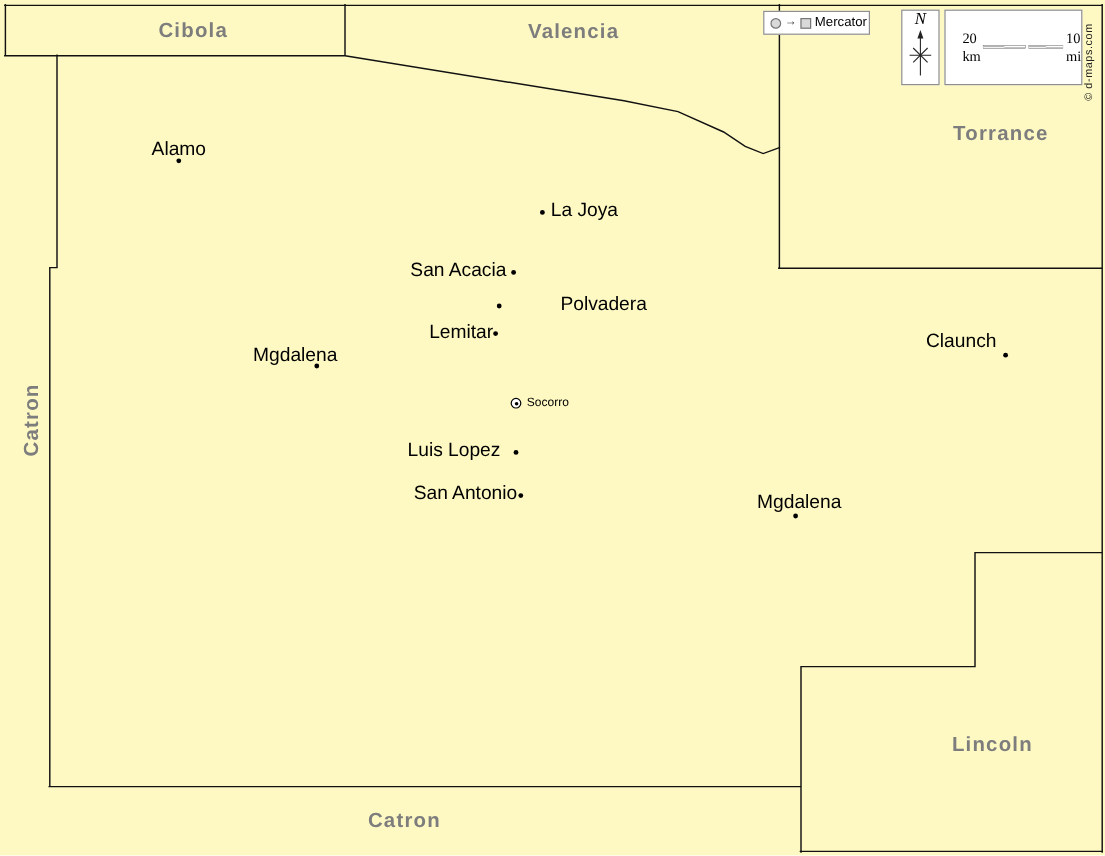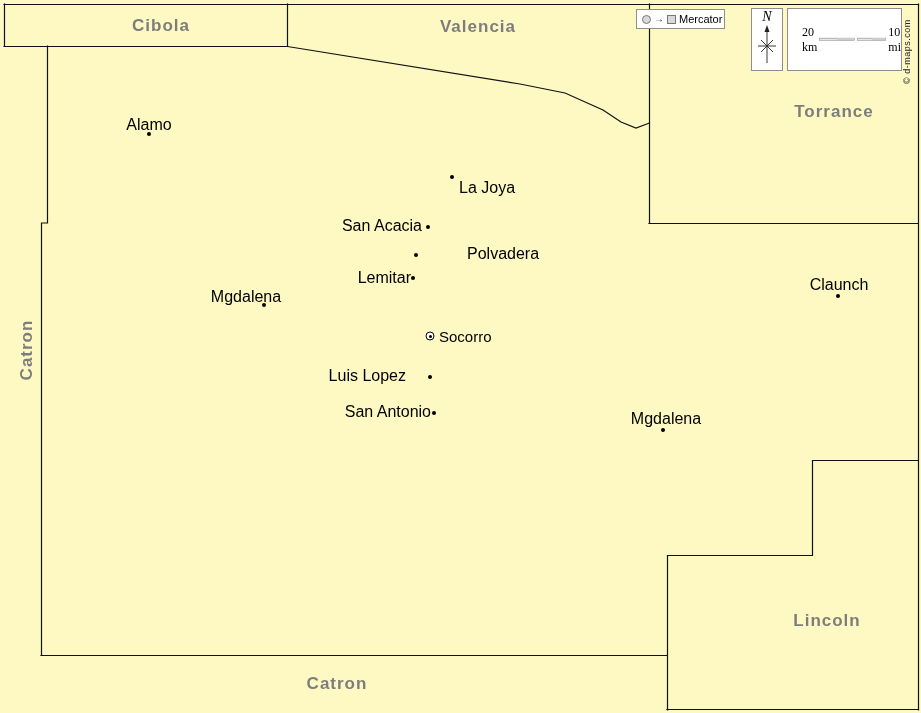--- a/index.html
+++ b/index.html
@@ -12,21 +12,21 @@
   .town-dot { position:absolute; width:4px; height:4px; background:#000; border-radius:50%;
               transform:translate(-50%,-50%); }
   .town-label { position:absolute; font-size:16px; color:#000; white-space:nowrap; }
   .anchor-center { transform:translate(-50%,-50%); }
   .anchor-start  { transform:translate(0,-50%); }
   .anchor-end    { transform:translate(-100%,-50%); }
   .seat-ring { position:absolute; width:9px; height:9px; border:1.7px solid #000; border-radius:50%;
                transform:translate(-50%,-50%); background:#fff; }
   .seat-ring::after { content:""; position:absolute; left:50%; top:50%; width:3px; height:3px;
                background:#000; border-radius:50%; transform:translate(-50%,-50%); }
-  .seat-label { position:absolute; font-size:15px; color:#000; white-space:nowrap;
+  .seat-label { position:absolute; font-size:10px; color:#000; white-space:nowrap;
                transform:translate(0,-50%); }
   .badge { position:absolute; left:636px; top:9px; width:89px; height:20px; border:1px solid #8e8e8e;
            background:#fff; display:flex; align-items:center; gap:3px; padding:0 5px;
            font-size:11px; color:#000; }
   .icon-circle { width:9px; height:9px; border:1px solid #777; background:#d9d9d9; border-radius:50%; flex:0 0 auto; }
   .icon-square { width:9px; height:9px; border:1px solid #777; background:#d9d9d9; flex:0 0 auto; }
   .icon-arrow  { font-size:10px; line-height:1; color:#333; }
   .northbox { position:absolute; left:751px; top:8px; width:32px; height:63px; border:1px solid #8e8e8e;
               background:#fff; text-align:center; }
   .north-n { font-family:"Liberation Serif", serif; font-style:italic; font-size:14px; line-height:16px; display:block; }
@@ -63,33 +63,33 @@
       <div class="county-label" style="left: 806px; top: 112px; margin-left: 28px;">Torrance</div>
       <div class="county-label rot" style="left: 27px; top: 350px;">Catron</div>
       <div class="county-label" style="left: 337px; top: 684px;">Catron</div>
       <div class="county-label" style="left: 827px; top: 621px;">Lincoln</div>
     </div>
 
   <div id="towns-layer">
       <span class="town-dot" style="left: 149px; top: 134px;"></span>
       <span class="town-label anchor-center" style="left: 149px; top: 125px;">Alamo</span>
       <span class="town-dot" style="left: 452px; top: 177px;"></span>
-      <span class="town-label anchor-start" style="left: 459px; top: 188px;">La Joya</span>
+      <span class="town-label anchor-start" style="left: 459px; top: 176px;">La Joya</span>
       <span class="town-dot" style="left: 428px; top: 227px;"></span>
       <span class="town-label anchor-end" style="left: 422px; top: 226px;">San Acacia</span>
       <span class="town-dot" style="left: 416px; top: 255px;"></span>
       <span class="town-label anchor-start" style="left: 423px; top: 254px; padding-left: 44px;">Polvadera</span>
       <span class="town-dot" style="left: 413px; top: 278px;"></span>
       <span class="town-label anchor-end" style="left: 411px; top: 278px;">Lemitar</span>
       <span class="town-dot" style="left: 264px; top: 305px;"></span>
       <span class="town-label anchor-center" style="left: 246px; top: 297px;">Mgdalena</span>
       <span class="town-dot" style="left: 838px; top: 296px;"></span>
-      <span class="town-label anchor-center" style="left: 839px; top: 285px; text-align: right;">Claunch</span>
+      <span class="town-label anchor-center" style="left: 801px; top: 285px; text-align: right;">Claunch</span>
       <span class="town-dot" style="left: 430px; top: 377px;"></span>
-      <span class="town-label anchor-end" style="left: 406px; top: 376px;">Luis Lopez</span>
+      <span class="town-label anchor-end" style="left: 417px; top: 376px;">Luis Lopez</span>
       <span class="town-dot" style="left: 434px; top: 413px;"></span>
       <span class="town-label anchor-end" style="left: 431px; top: 412px;">San Antonio</span>
       <span class="town-dot" style="left: 663px; top: 430px;"></span>
       <span class="town-label anchor-center" style="left: 666px; top: 419px;">Mgdalena</span>
     </div>
 
   <span class="seat-ring" id="seat-ring" style="left: 430px; top: 336px;"></span>
   <span class="seat-label" id="seat-label" style="left: 439px; top: 336px;">Socorro</span>
 
   <div class="badge">

